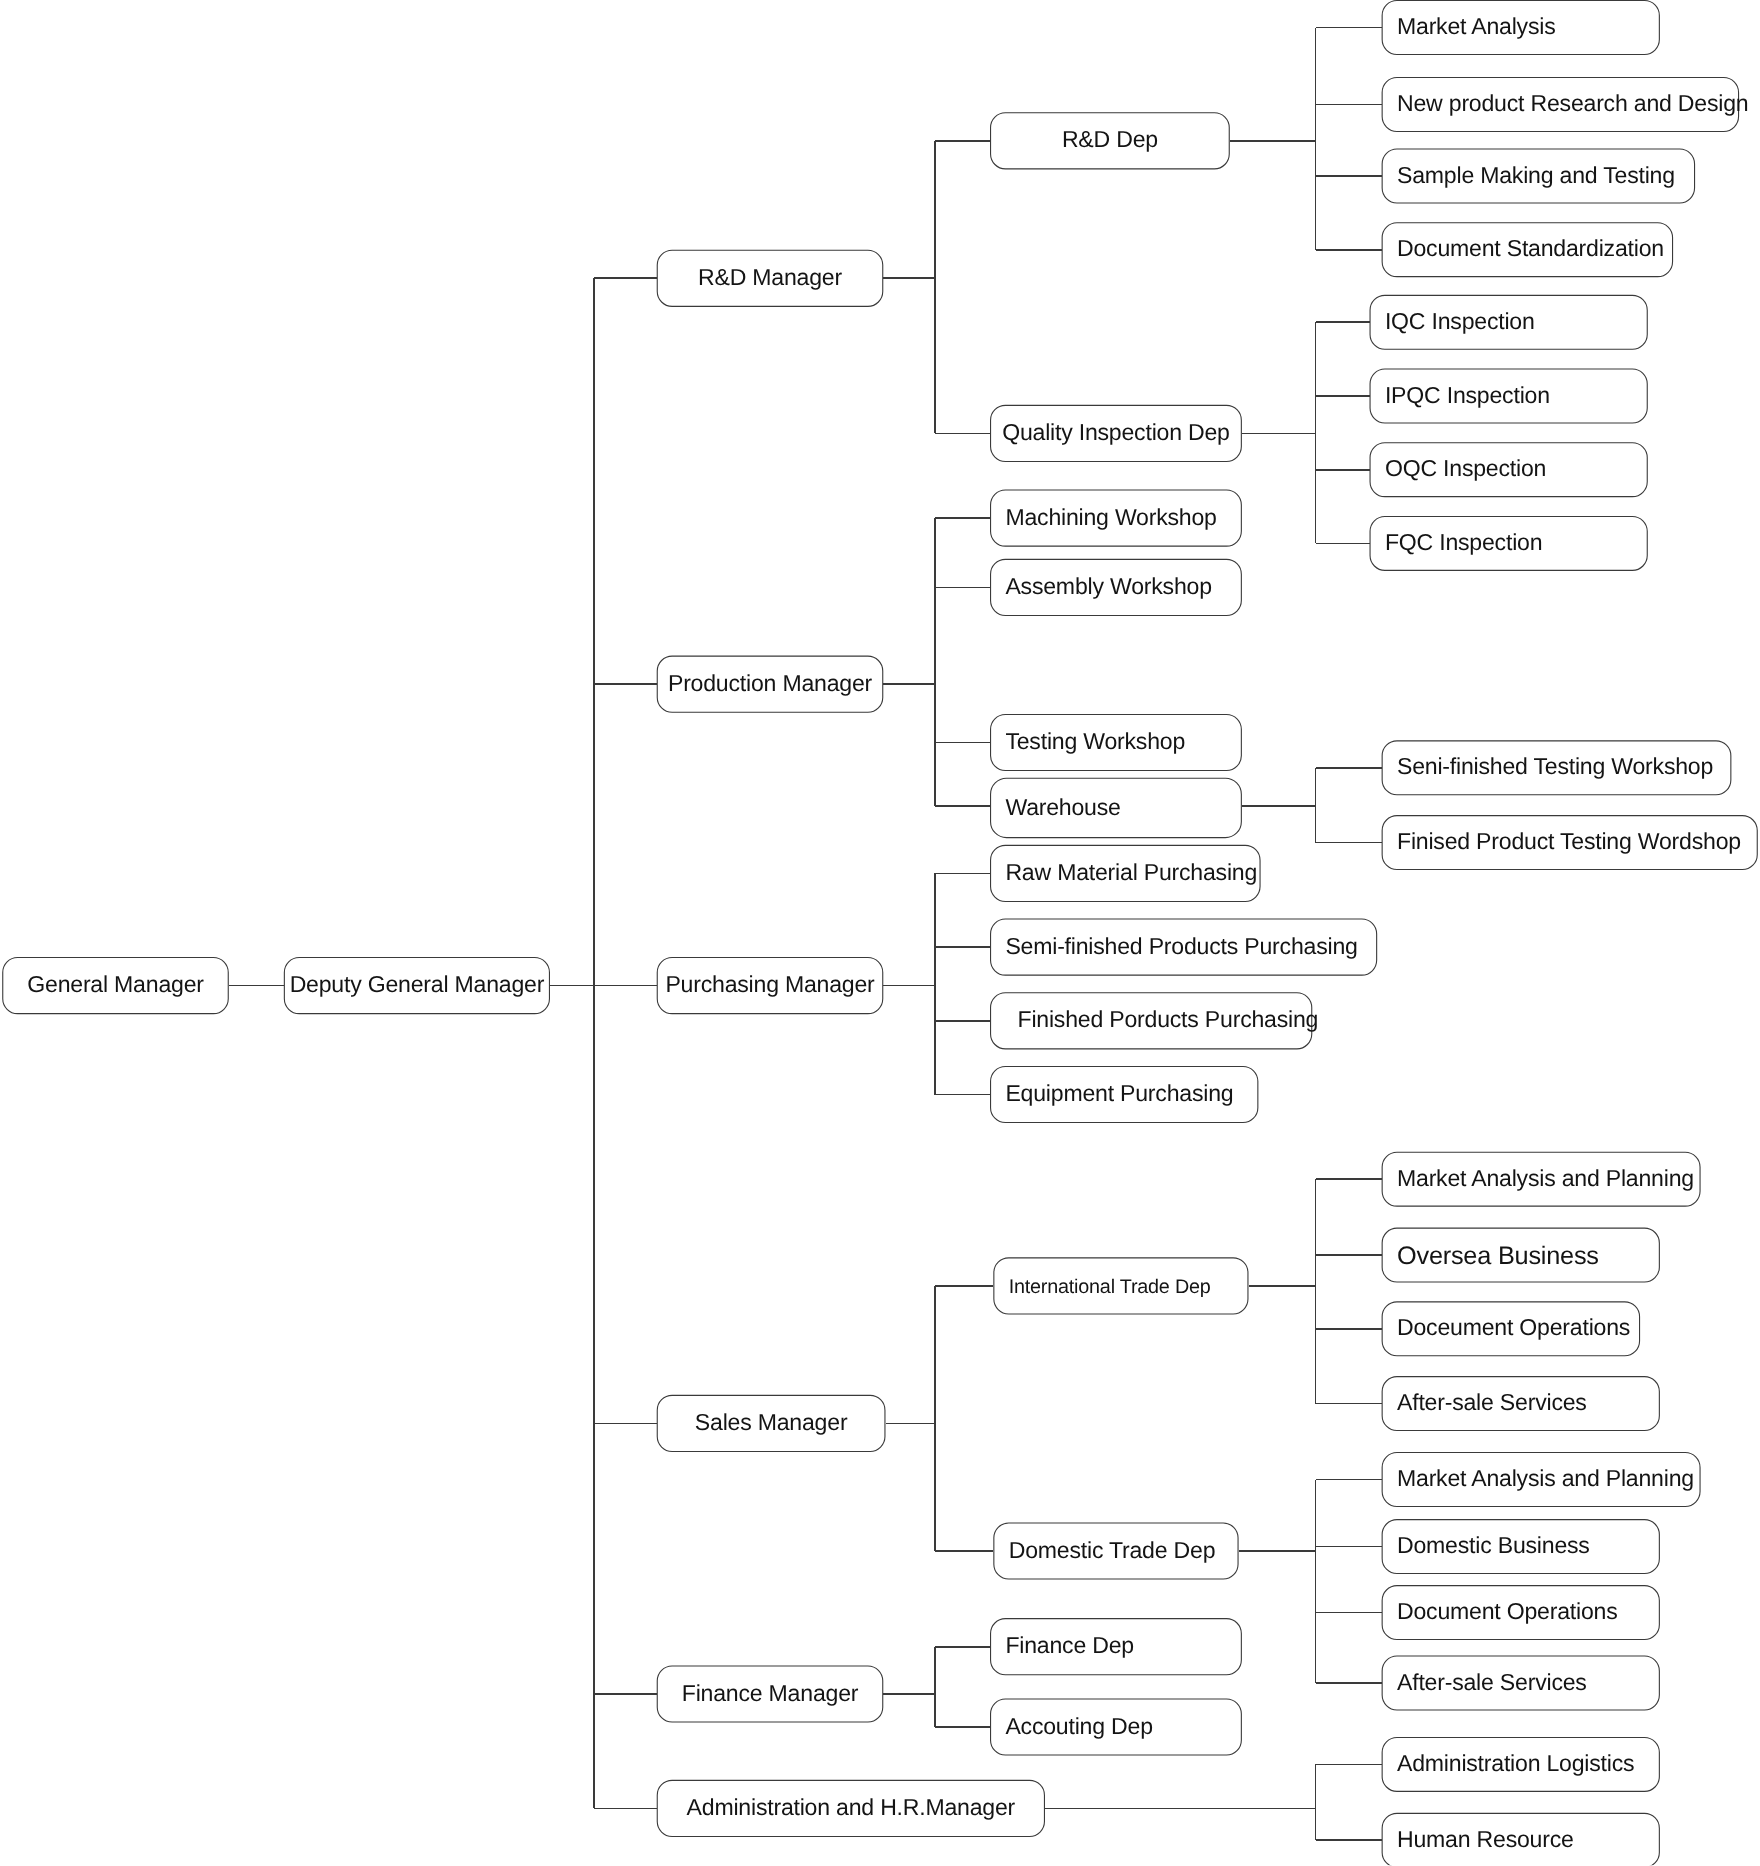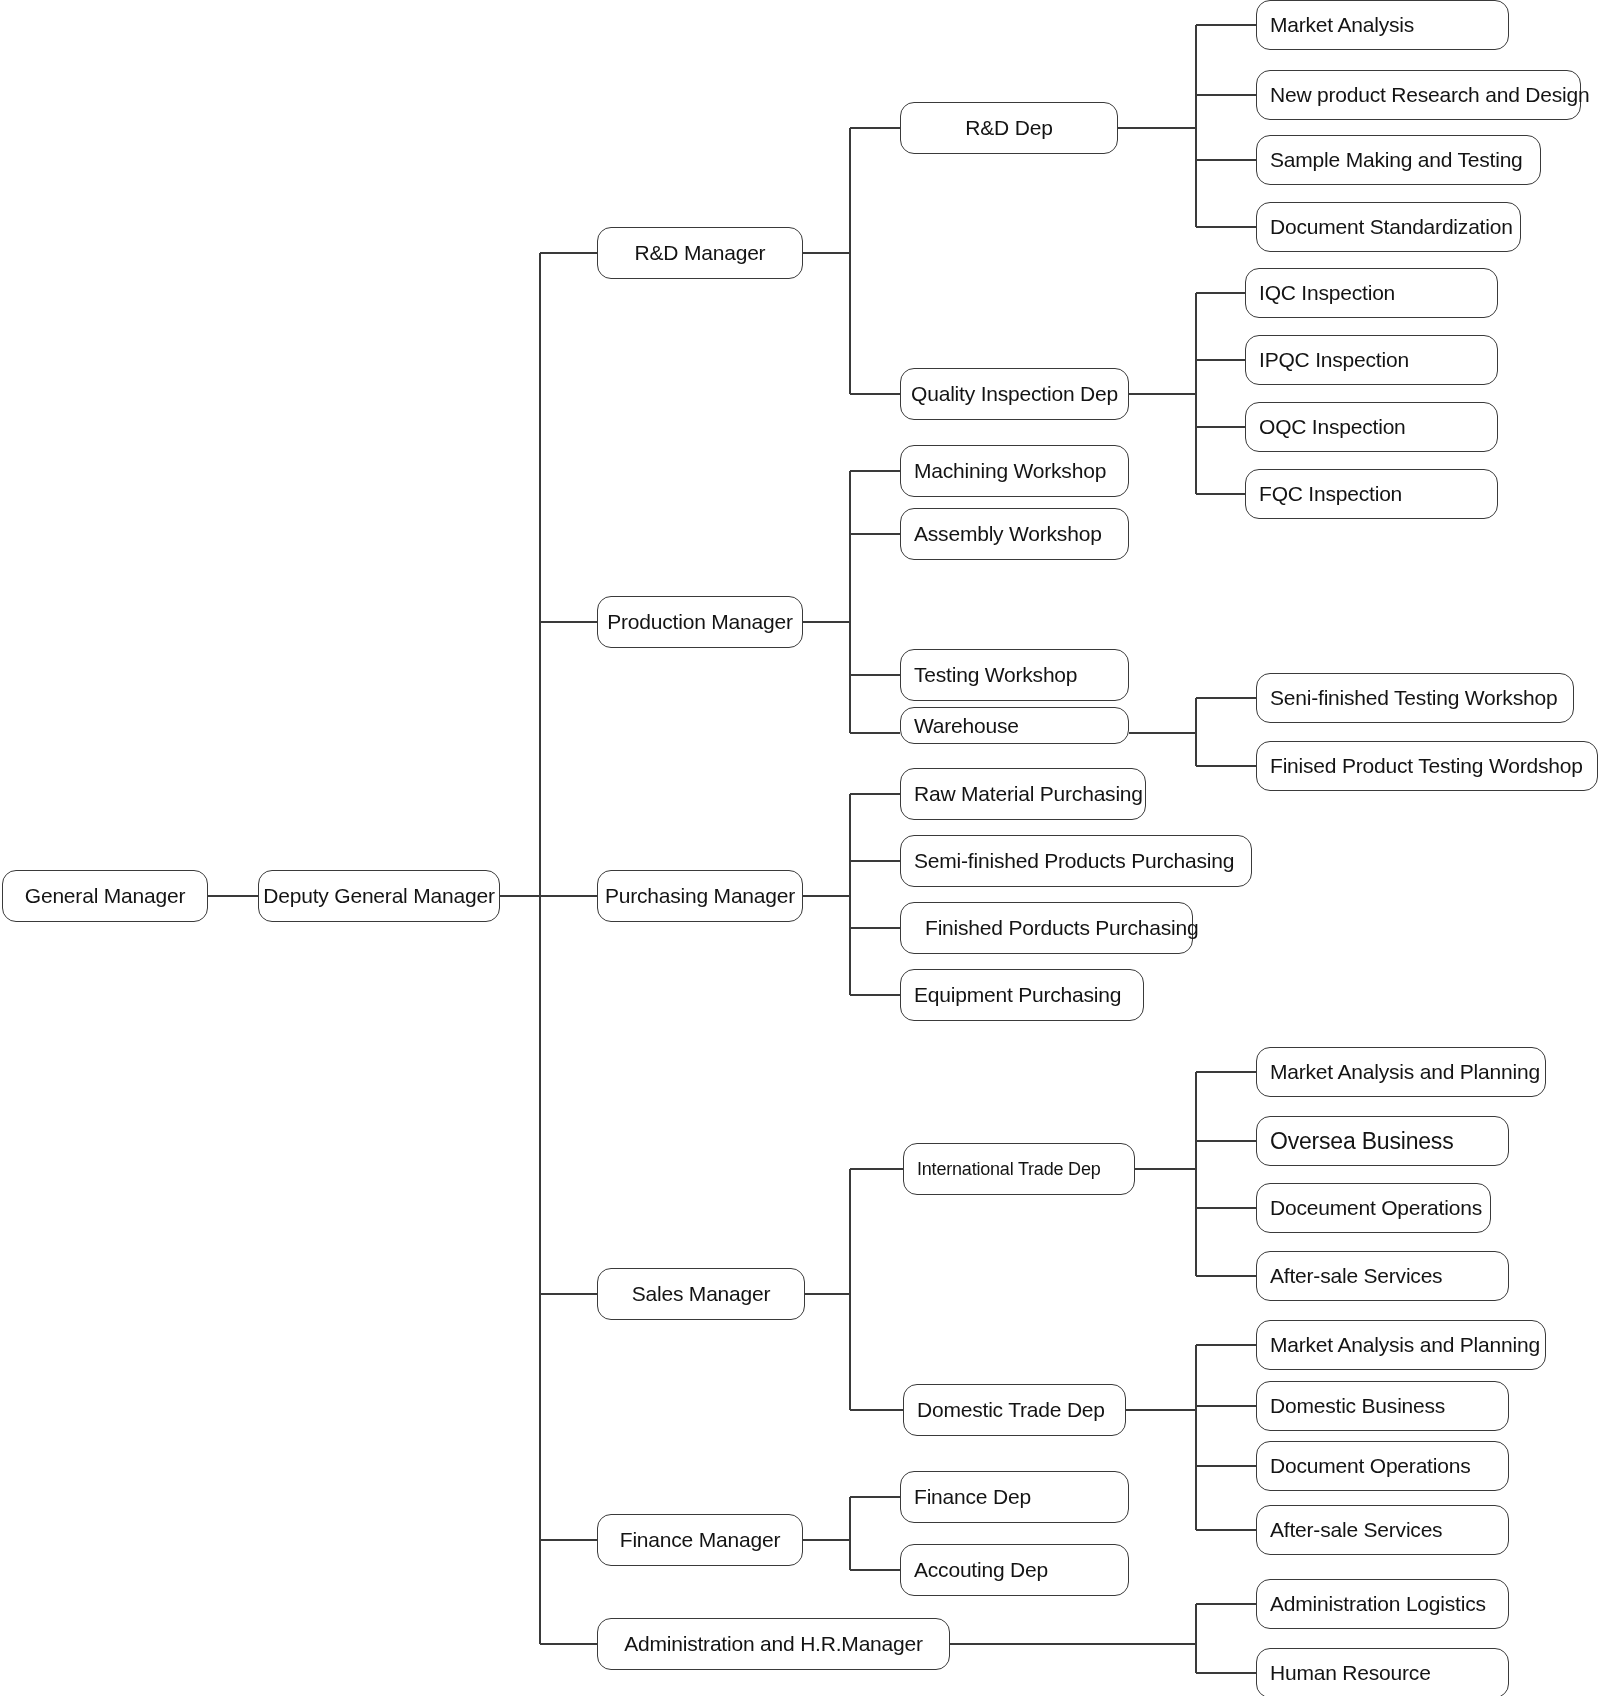--- a/index.html
+++ b/index.html
@@ -172,21 +172,21 @@
   </div>
 
   <div class="node left" style="left:900px; top:508px; width:229px; height:52px; font-size:21px;">
     <span>Assembly Workshop</span>
   </div>
 
   <div class="node left" style="left:900px; top:649px; width:229px; height:52px; font-size:21px;">
     <span>Testing Workshop</span>
   </div>
 
-  <div class="node left" style="left:900px; top:707px; width:229px; height:37px; font-size:21px;">
+  <div class="node left" style="left:900px; top:707px; width:229px; height:55px; font-size:21px;border-radius:15px;">
     <span>Warehouse</span>
   </div>
 
   <div class="node left" style="left:900px; top:768px; width:246px; height:52px; font-size:21px;">
     <span>Raw Material Purchasing</span>
   </div>
 
   <div class="node left" style="left:900px; top:835px; width:352px; height:52px; font-size:21px;">
     <span>Semi-finished Products Purchasing</span>
   </div>

